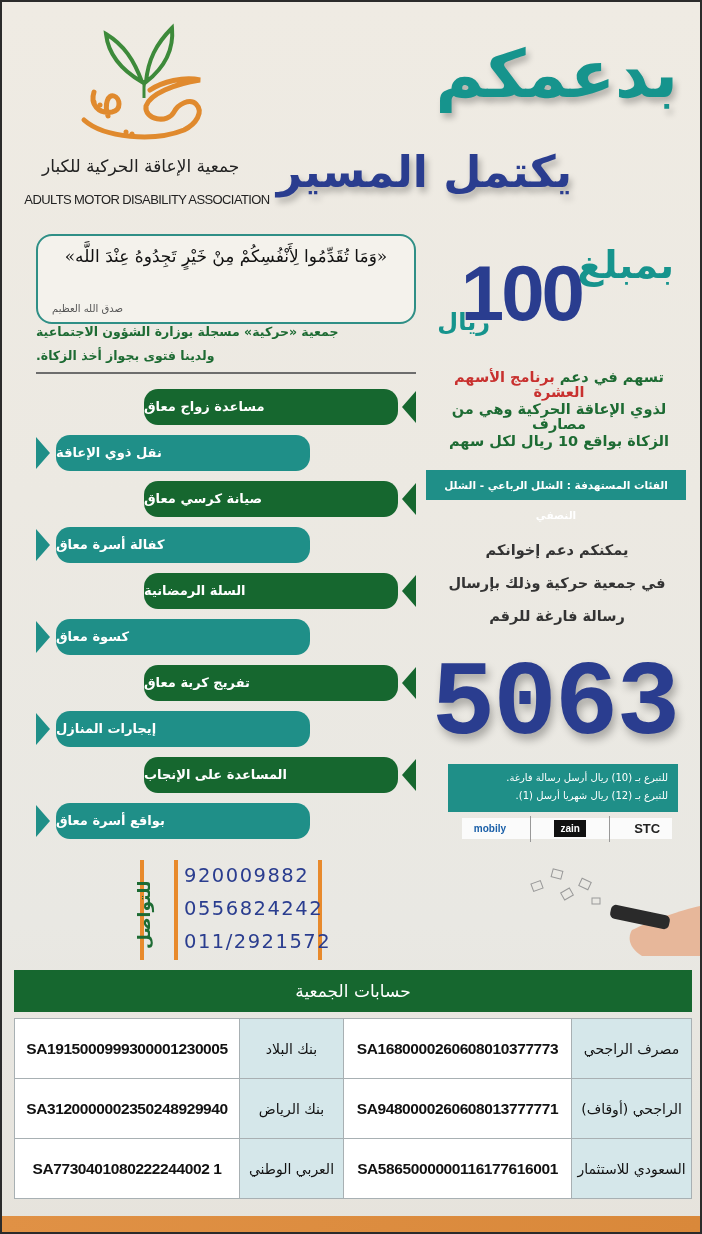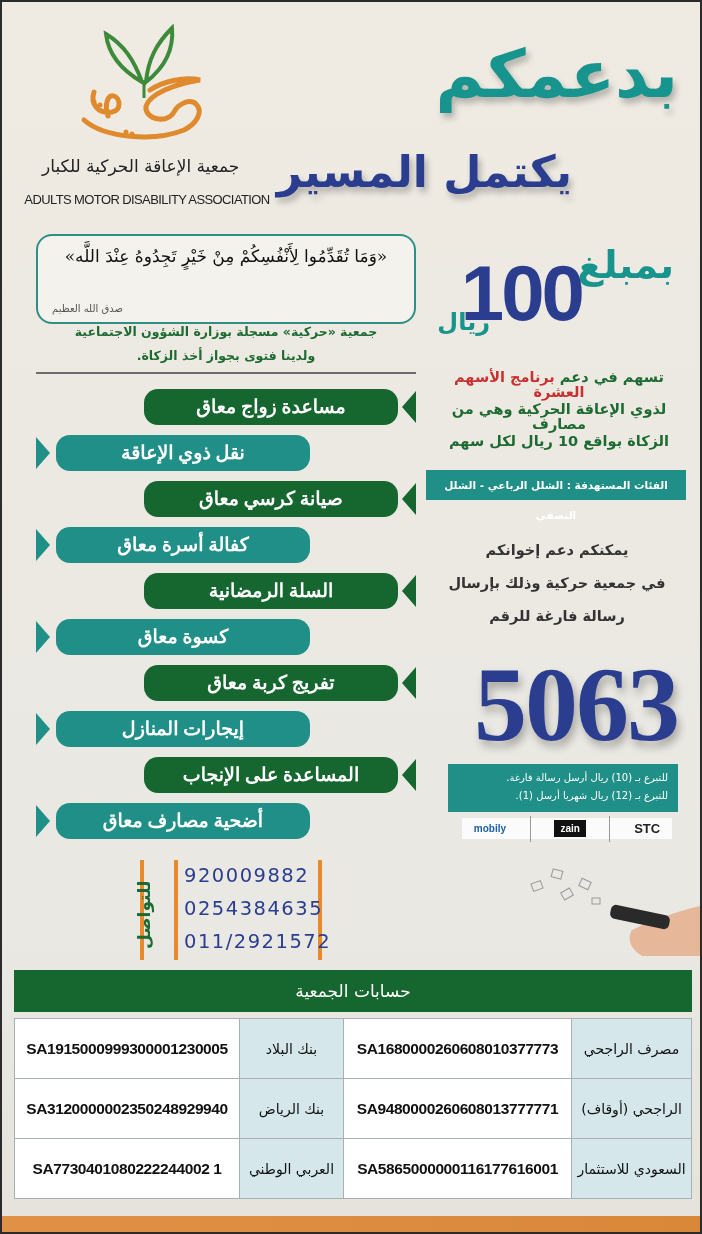--- a/index.html
+++ b/index.html
@@ -18,39 +18,39 @@
   
   .h1 { right: 22px; top: 40px; font-size: 66px; font-weight: bold; color: #16948d; text-shadow: 3px 5px 6px rgba(0,0,0,0.25); line-height: 1; }
   .h2 { right: 128px; top: 148px; font-size: 44px; font-weight: bold; color: #2a3d8f; text-shadow: 3px 5px 6px rgba(0,0,0,0.25); line-height: 1; }
   
   .quote-box {
     left: 34px; top: 232px; width: 380px; height: 90px;
     border: 2px solid #2f8f86; border-radius: 16px; background: #f4f2ec;
   }
   .quote-text { position: absolute; right: 10px; top: 10px; left: 10px; text-align: center; font-family: "DejaVu Serif", serif; font-size: 17px; color: #111; }
   .quote-sign { position: absolute; left: 14px; bottom: 8px; font-size: 10px; color: #555; margin-top: 6px; }
-  .reg-line { left: 34px; width: 380px; text-align: center; font-size: 12.5px; font-weight: bold; color: #1d6b33; }
+  .reg-line { left: 34px; width: 380px; text-align: left; font-size: 12.5px; font-weight: bold; color: #1d6b33; }
   .divider { left: 34px; top: 370px; width: 380px; height: 2px; background: #6d6d6d; }
   
   .amount-label { right: 26px; top: 244px; font-size: 38px; font-weight: bold; color: #16948d; line-height: 1; }
   .amount-num { right: 118px; top: 252px; font-size: 78px; font-weight: bold; color: #2a3d8f; line-height: 1; font-family: "Liberation Sans", sans-serif; letter-spacing: -3px; direction: ltr; }
   .amount-cur { right: 210px; top: 308px; font-size: 24px; font-weight: bold; color: #16948d; line-height: 1; }
   .desc { right: 14px; width: 254px; text-align: center; font-size: 14.5px; font-weight: bold; color: #1d6b33; line-height: 1; }
   .desc .red { color: #c8312f; }
   .cat-bar { right: 14px; top: 468px; width: 260px; height: 30px; background: #1f8f88; color: #fff; font-size: 10.5px; font-weight: bold; text-align: center; line-height: 30px; }
   
-  .pill { position: absolute; height: 36px; border-radius: 14px; color: #fff; font-size: 19px; font-weight: bold; text-align: center; line-height: 36px; font-family: Liberation Serif, serif; }
+  .pill { position: absolute; height: 36px; border-radius: 14px; color: #fff; font-size: 13px; font-weight: bold; text-align: left; line-height: 36px; }
   .pill.green { background: #16672f; left: 142px; width: 254px; }
   .pill.teal  { background: #1f8f88; left: 54px; width: 254px; }
   .arrow { position: absolute; width: 0; height: 0; border-top: 16px solid transparent; border-bottom: 16px solid transparent; }
   .arrow.green { border-right: 14px solid #16672f; left: 400px; }
   .arrow.teal  { border-left: 14px solid #1f8f88; left: 34px; }
   
   .sms-line { right: 18px; width: 250px; text-align: center; font-size: 14.5px; color: #333; font-weight: bold; }
-  .sms-num { right: 22px; top: 650px; font-family: Liberation Serif, serif; font-weight: bold; font-size: 106px; color: #2a3d8f; line-height: 1; direction: ltr; text-shadow: 3px 6px 8px rgba(0,0,0,0.28); letter-spacing: -2px; text-align: center; }
+  .sms-num { right: 22px; top: 650px; font-family: Liberation Mono, monospace; font-weight: bold; font-size: 106px; color: #2a3d8f; line-height: 1; direction: ltr; text-shadow: 3px 6px 8px rgba(0,0,0,0.28); letter-spacing: -2px; text-align: center; }
   .sms-note { right: 22px; top: 762px; width: 230px; height: 48px; background: #1f8f88; color: #fff; font-size: 10px; padding-top: 5px; padding-right: 10px; text-align: right; line-height: 18px; }
   .carriers { right: 28px; top: 816px; width: 210px; height: 21px; background: #fbfbfb; display: flex; align-items: center; justify-content: space-around; direction: ltr; }
   .carrier { font-size: 10px; font-weight: bold; font-family: "Liberation Sans", sans-serif; }
   .carrier-sep { width: 1px; height: 26px; background: #999; }
   
   .contact-bar { position: absolute; width: 4px; background: #e88a2c; }
   .contact-label { left: 132px; top: 868px; width: 40px; height: 90px; writing-mode: vertical-rl; transform: rotate(180deg); color: #1d6b33; font-weight: bold; font-size: 17px; text-align: center; }
   .phone { left: 182px; font-size: 19.5px; font-weight: normal; color: #2a3d8f; letter-spacing: 1.5px; direction: ltr; font-family: "DejaVu Sans", sans-serif; }
   
   .acc-header { left: 12px; top: 968px; width: 678px; height: 42px; background: #16672f; color: #fff; font-size: 17px; text-align: center; line-height: 42px; }
@@ -125,21 +125,21 @@
     <div class="arrow green" style="top:665px"></div>
     <div class="pill green" style="top:663px">تفريج كربة معاق</div>
 
     <div class="arrow teal" style="top:711px"></div>
     <div class="pill teal" style="top:709px">إيجارات المنازل</div>
 
     <div class="arrow green" style="top:757px"></div>
     <div class="pill green" style="top:755px">المساعدة على الإنجاب</div>
 
     <div class="arrow teal" style="top:803px"></div>
-    <div class="pill teal" style="top:801px">أضحية مصارف معاق</div>
+    <div class="pill teal" style="top:801px">بواقع أسرة معاق</div>
   </div>
 
   <div class="abs sms-line" style="top:540px">يمكنكم دعم إخوانكم</div>
   <div class="abs sms-line" style="top:573px">في جمعية حركية وذلك بإرسال</div>
   <div class="abs sms-line" style="top:606px">رسالة فارغة للرقم</div>
   <div class="abs sms-num">5063</div>
   <div class="abs sms-note">
     <div>للتبرع بـ (10) ريال أرسل رسالة فارغة.</div>
     <div>للتبرع بـ (12) ريال شهريا أرسل (1).</div>
   </div>
@@ -163,21 +163,21 @@
       <rect x="58" y="18" width="10" height="8" transform="rotate(25 63 22)"></rect>
       <rect x="70" y="36" width="8" height="6"></rect>
     </g>
   </svg>
 
   <div class="contact-bar" style="left:138px;top:858px;height:100px"></div>
   <div class="contact-bar" style="left:172px;top:858px;height:100px"></div>
   <div class="contact-bar" style="left:316px;top:858px;height:100px"></div>
   <div class="abs contact-label">للتواصل</div>
   <div class="abs phone" style="top:862px">920009882</div>
-  <div class="abs phone" style="top:895px">0254384635</div>
+  <div class="abs phone" style="top:895px">0556824242</div>
   <div class="abs phone" style="top:928px">011/2921572</div>
 
   <div class="abs acc-header">حسابات الجمعية</div>
   <table class="abs acc-table">
     <tbody>
         <tr>
       <td class="bank" style="width:120px">مصرف الراجحي</td>
       <td class="iban" style="width:228px">SA1680000260608010377773</td>
       <td class="bank" style="width:104px">بنك البلاد</td>
       <td class="iban">SA1915000999300001230005</td>

